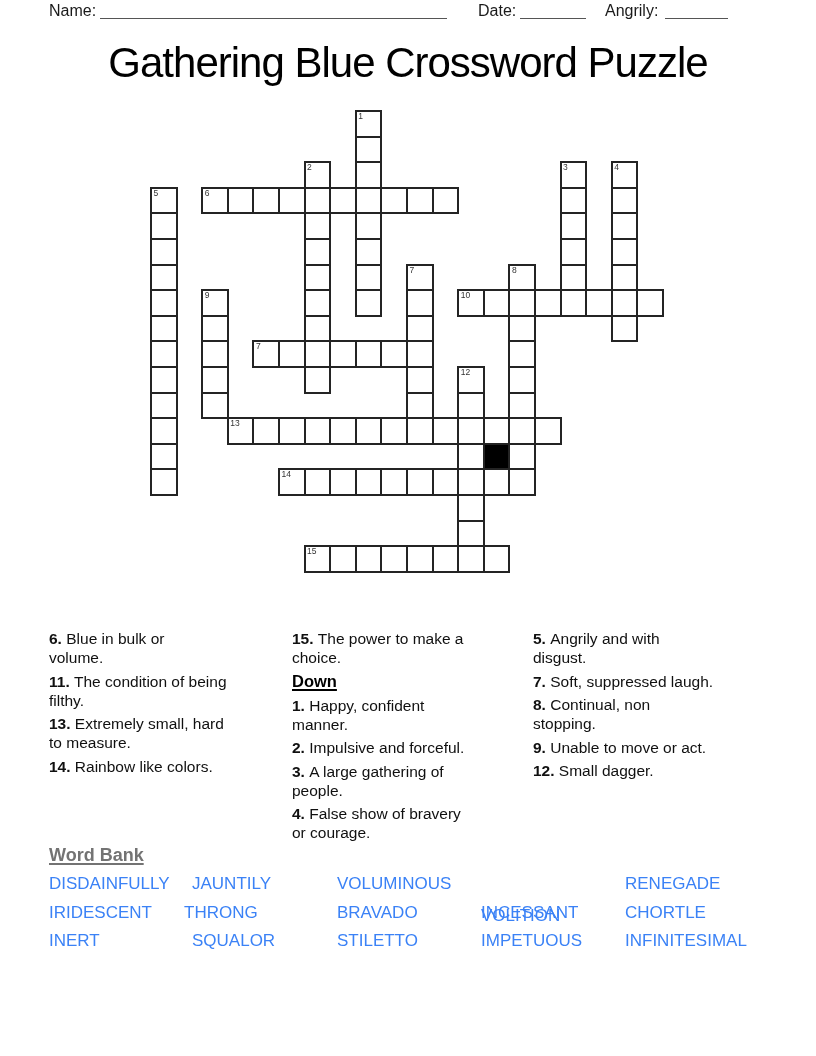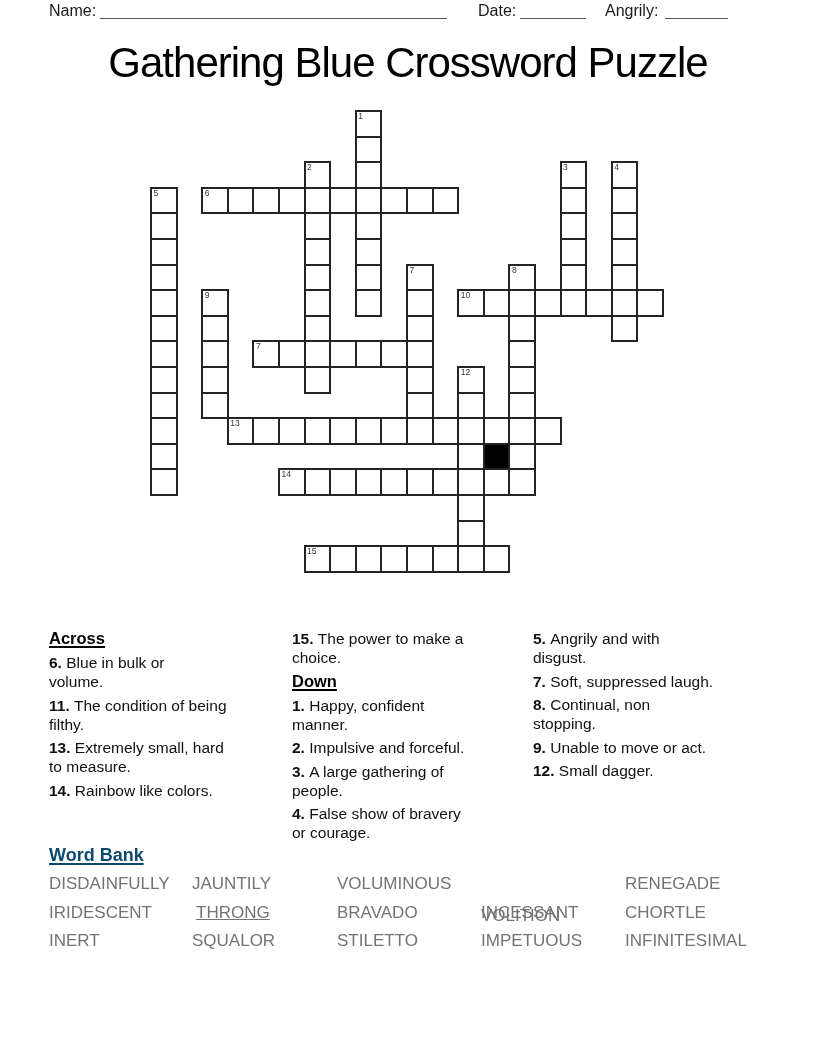--- a/index.html
+++ b/index.html
@@ -39,24 +39,24 @@
   .clue-heading{
     font-size:16.5px;font-weight:bold;color:#000;
     text-decoration:underline;text-decoration-thickness:1.5px;text-underline-offset:2px;
     margin:0 0 5px 0;line-height:19px;
   }
   .clue{font-size:15.5px;line-height:19px;margin:0 0 4.5px 0;color:#101010;}
   .clue-num{font-weight:bold;}
   .clue-text{white-space:pre-line;}
   
   #wb-heading{
-    position:absolute;left:49px;top:845px;font-size:18px;font-weight:bold;color:#0c4a6e;
+    position:absolute;left:49px;top:845px;font-size:18px;font-weight:bold;color:#737373;
     text-decoration:underline;text-decoration-thickness:1.6px;text-underline-offset:2px;
   }
-  .wb-word{position:absolute;font-size:17px;color:#737373;white-space:nowrap;line-height:20px;}
+  .wb-word{position:absolute;font-size:17px;color:#3b82f6;white-space:nowrap;line-height:20px;}
 </style>
 </head>
 <body>
 
 <span class="hdr-label" id="name-label">Name:</span>
 <span class="hdr-line" id="name-line"></span>
 <span class="hdr-label" id="date-label">Date:</span>
 <span class="hdr-line" id="date-line"></span>
 <span class="hdr-label" id="period-label">Angrily:</span>
 <span class="hdr-line" id="period-line"></span>
@@ -206,21 +206,20 @@
     <div class="cell" style="left: 354.8px; top: 545.2px;"></div>
     <div class="cell" style="left: 380.4px; top: 545.2px;"></div>
     <div class="cell" style="left: 406px; top: 545.2px;"></div>
     <div class="cell" style="left: 431.6px; top: 545.2px;"></div>
     <div class="cell" style="left: 482.8px; top: 545.2px;"></div>
     <div class="cell black" style="left: 482.8px; top: 442.8px;"></div>
   </div>
 
 <div id="clues">
     <div class="clue-col" style="left: 49px; width: 232px;">
-      <div class="clue-heading">Across</div>
       <div class="clue"><span class="clue-num">6. </span><span class="clue-text">Blue in bulk or
 volume.</span></div>
       <div class="clue"><span class="clue-num">11. </span><span class="clue-text">The condition of being
 filthy.</span></div>
       <div class="clue"><span class="clue-num">13. </span><span class="clue-text">Extremely small, hard
 to measure.</span></div>
       <div class="clue"><span class="clue-num">14. </span><span class="clue-text">Rainbow like colors.</span></div>
     </div>
     <div class="clue-col" style="left: 292px; width: 234px;">
       <div class="clue"><span class="clue-num">15. </span><span class="clue-text">The power to make a
@@ -246,21 +245,21 @@
   </div>
 
 <div id="wb-heading">Word Bank</div>
 <div id="wordbank">
     <span class="wb-word" style="left: 49px; top: 874px;">DISDAINFULLY</span>
     <span class="wb-word" style="left: 192px; top: 874px;">JAUNTILY</span>
     <span class="wb-word" style="left: 337px; top: 874px;">VOLUMINOUS</span>
     <span class="wb-word" style="left: 481px; top: 874px; margin-top: 32px;">VOLITION</span>
     <span class="wb-word" style="left: 625px; top: 874px;">RENEGADE</span>
     <span class="wb-word" style="left: 49px; top: 902.6px;">IRIDESCENT</span>
-    <span class="wb-word" style="left: 196px; top: 902.6px; text-decoration: underline;">THRONG</span>
+    <span class="wb-word" style="left: 184px; top: 902.6px;">THRONG</span>
     <span class="wb-word" style="left: 337px; top: 902.6px;">BRAVADO</span>
     <span class="wb-word" style="left: 481px; top: 902.6px;">INCESSANT</span>
     <span class="wb-word" style="left: 625px; top: 902.6px;">CHORTLE</span>
     <span class="wb-word" style="left: 49px; top: 931.2px;">INERT</span>
     <span class="wb-word" style="left: 192px; top: 931.2px;">SQUALOR</span>
     <span class="wb-word" style="left: 337px; top: 931.2px;">STILETTO</span>
     <span class="wb-word" style="left: 481px; top: 931.2px;">IMPETUOUS</span>
     <span class="wb-word" style="left: 625px; top: 931.2px;">INFINITESIMAL</span>
   </div>
 

